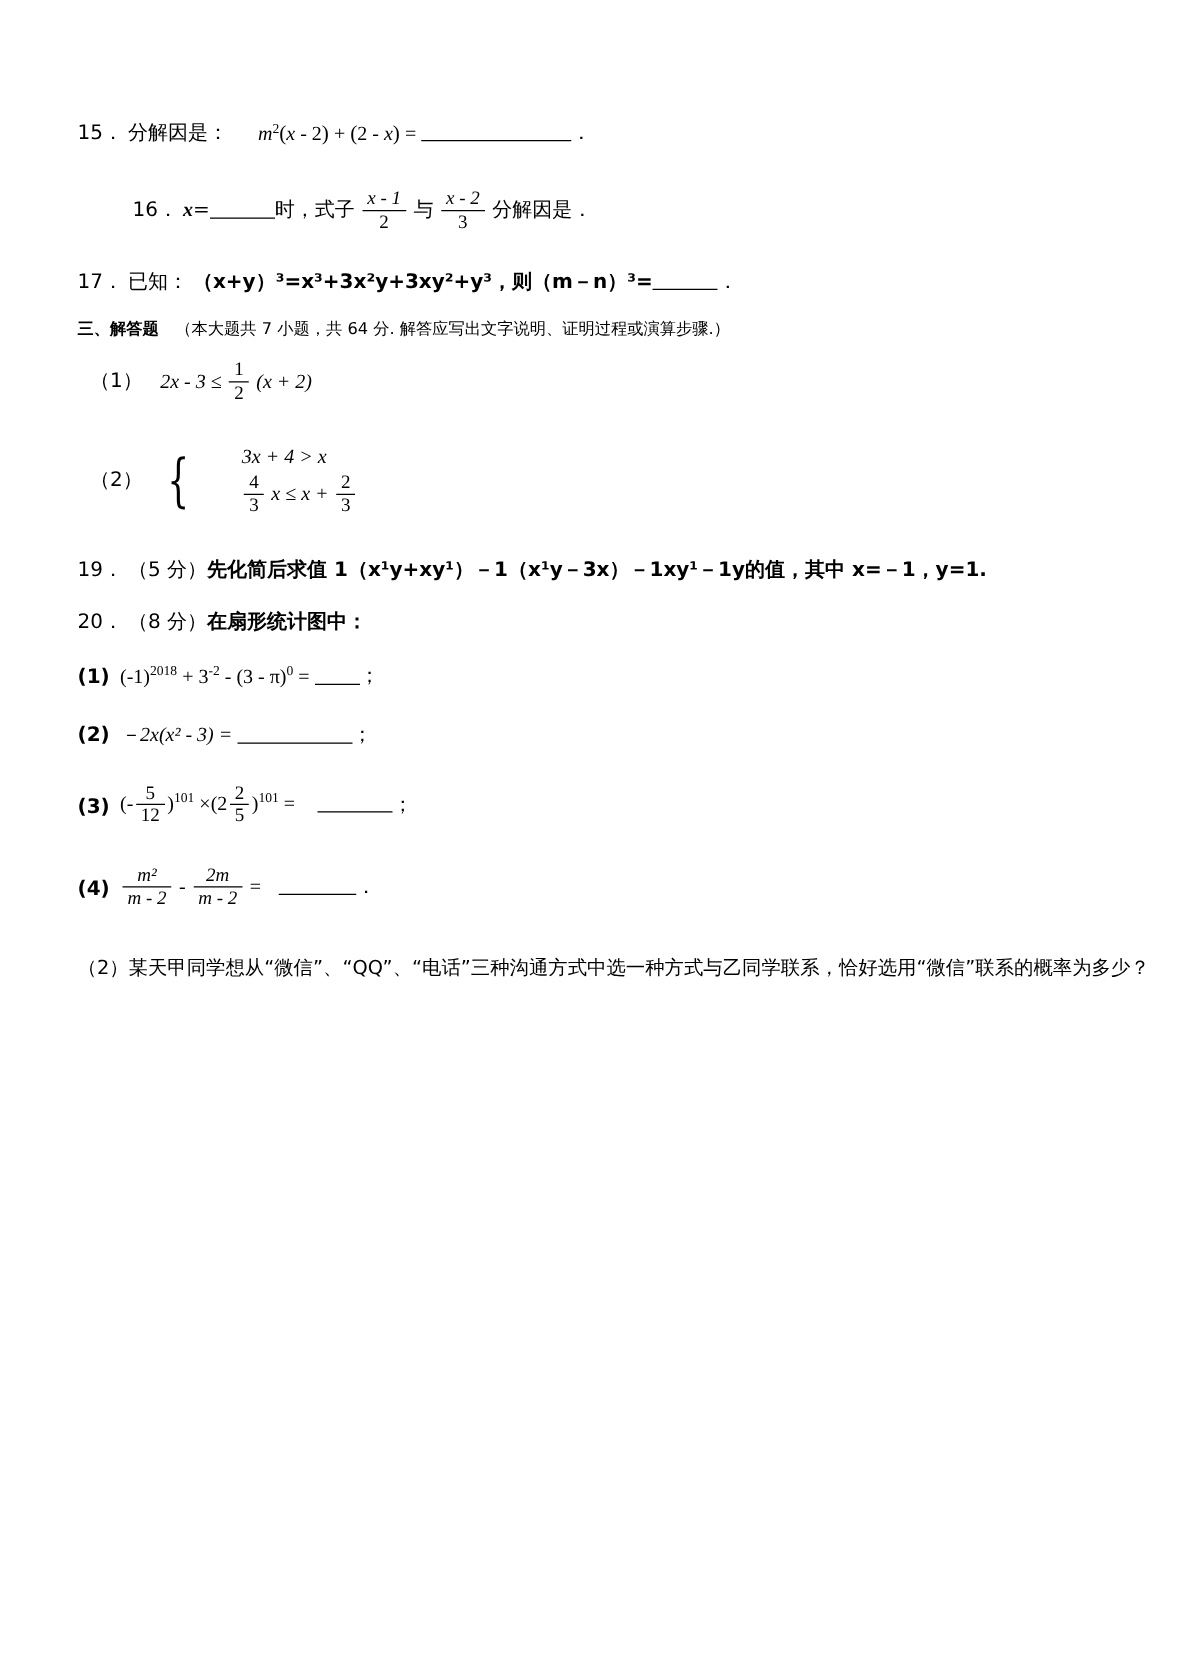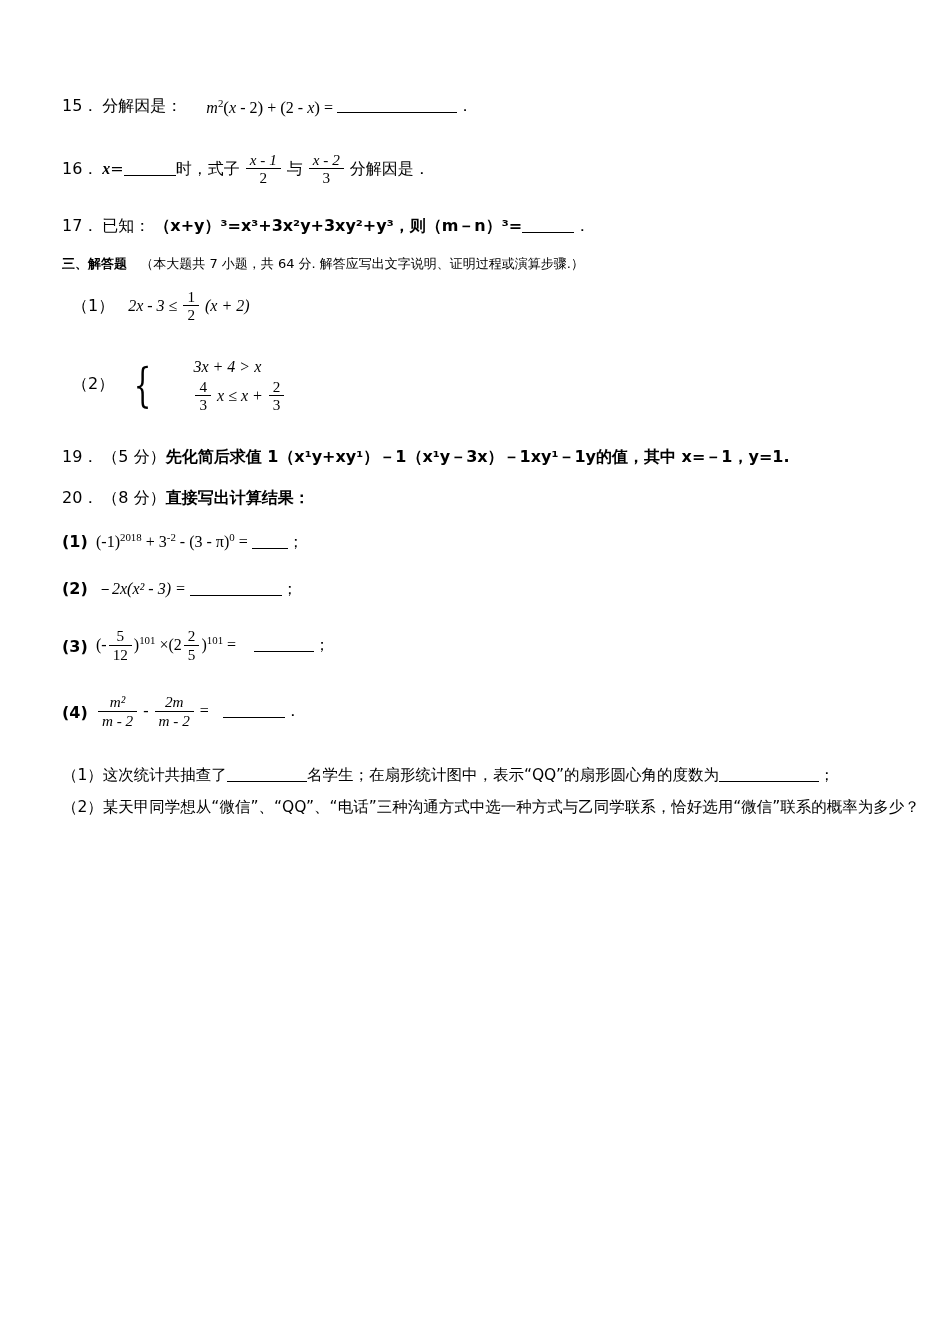--- a/index.html
+++ b/index.html
@@ -103,21 +103,21 @@
         <span>2</span><span style="font-size:17px;">)</span>
         <span>+</span>
         <span style="font-size:17px;">(</span><span>2</span>
         <span>-</span>
         <span class="mi">x</span><span style="font-size:17px;">)</span>
         <span>=</span>
       </span>
       <span class="blank-lg"></span><span class="cjk">．</span>
     </div>
 
-    <div class="q" style="margin-top:34px;">
+    <div class="q" style="margin-top:34px;margin-left:44px;">
       <span class="cjk">16</span><span class="cjk">．</span>
       <span class="mi bold">x</span><span class="cjk">=</span><span class="blank-sm"></span><span class="cjk">时，式子</span>
       <span class="frac">
         <span class="num mi">x - 1</span>
         <span class="den">2</span>
       </span>
       <span class="cjk">与</span>
       <span class="frac">
         <span class="num mi">x - 2</span>
         <span class="den">3</span>
@@ -172,21 +172,21 @@
       </span>
     </div>
 
     <div class="q" style="margin-top:32px;">
       <span class="cjk">19</span><span class="cjk">．</span>
       <span class="cjk">（5 分）</span><span class="cjk bold">先化简后求值 1（x¹y+xy¹）－1（x¹y－3x）－1xy¹－1y的值，其中 x=－1，y=1.</span>
     </div>
 
     <div class="q" style="margin-top:20px;">
       <span class="cjk">20</span><span class="cjk">．</span>
-      <span class="cjk">（8 分）</span><span class="cjk bold">直接写出计算结果：</span>
+      <span class="cjk">（8 分）</span><span class="cjk bold">在扇形统计图中：</span>
     </div>
 
     <div class="eq-row" style="margin-top:22px;">
       <span class="cjk bold lbl">(1)</span>
       <span>
         <span>(-1)</span><span class="sup">2018</span>
         <span>+</span>
         <span>3</span><span class="sup">-2</span>
         <span>-</span>
         <span>(3 - π)</span><span class="sup">0</span>
@@ -229,21 +229,18 @@
           <span class="num mi">2m</span>
           <span class="den mi">m - 2</span>
         </span>
         <span>=</span>
       </span>
       <span class="blank-sm" style="width:62px; margin-left:10px;"></span><span class="cjk">．</span>
     </div>
 
     <div class="q" style="margin-top:30px;">
       <div class="para cjk" style="margin-top:2px;">
-        <span>（1）这次统计共抽查了</span><span class="blank-md" style="width:80px;"></span><span>名学生；在扇形统计图中，表示“QQ”的扇形圆心角的度数为</span><span class="blank-md" style="width:100px;"></span><span>；</span>
-      </div>
-      <div class="para cjk" style="margin-top:2px;">
         <span>（2）某天甲同学想从“微信”、“QQ”、“电话”三种沟通方式中选一种方式与乙同学联系，恰好选用“微信”联系的概率为多少？</span>
       </div>
     </div>
 
   </div>
 </div>
 
 </body></html>

